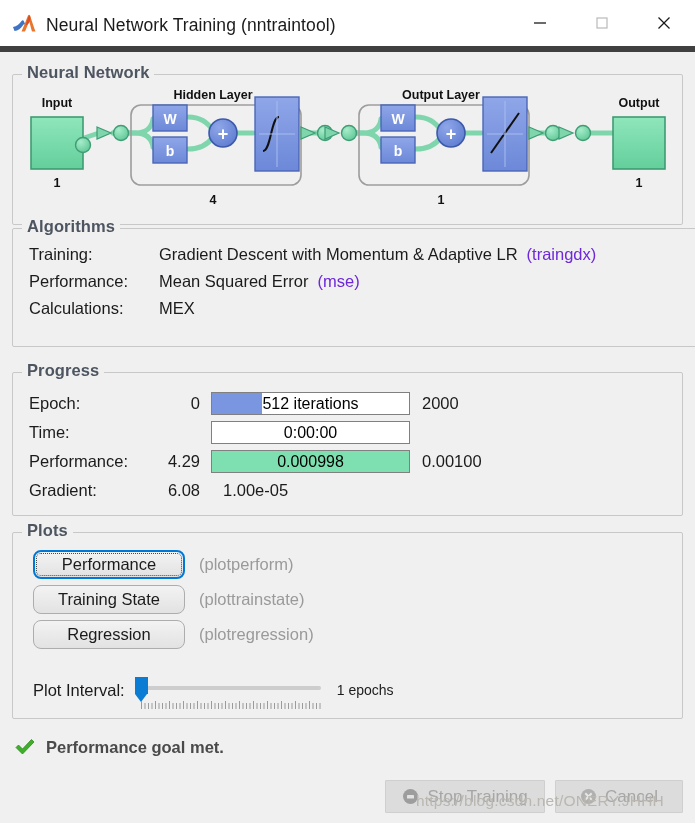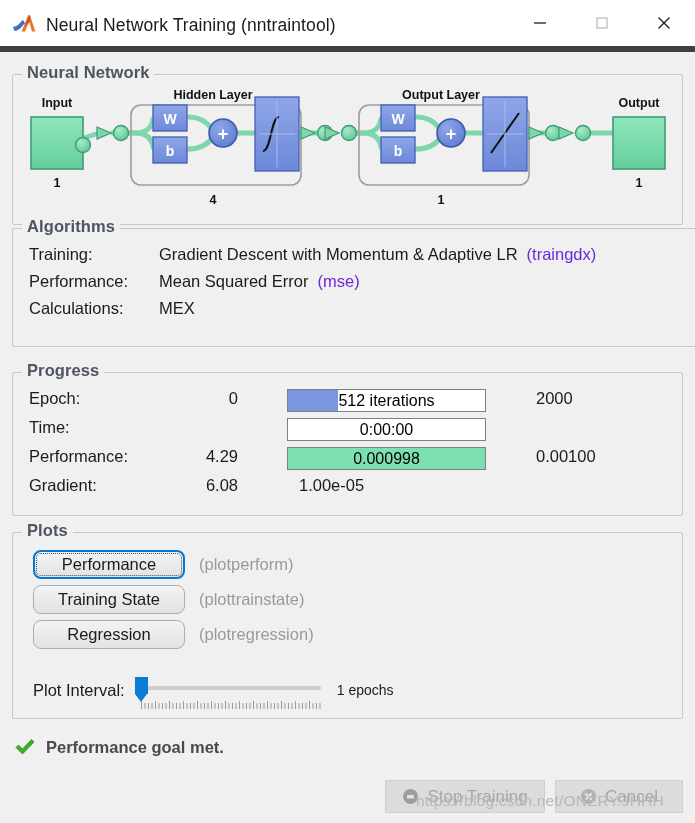--- a/index.html
+++ b/index.html
@@ -118,25 +118,24 @@
 
   
   .prog-rows {
     position: absolute;
     left: 16px;
     top: 16px;
     width: 640px;
   }
   .prog-row {
     display: flex;
-    align-items: flex-start;
+    align-items: center;
     height: 29px;
     font-size: 16.5px;
     color: #1b1b1b;
-    gap: 38px;
   }
   .prog-label { width: 122px; flex: none; white-space: nowrap; }
   .prog-start {
     width: 49px;
     flex: none;
     text-align: right;
     padding-right: 11px;
     white-space: nowrap;
   }
   .bar-outer {

